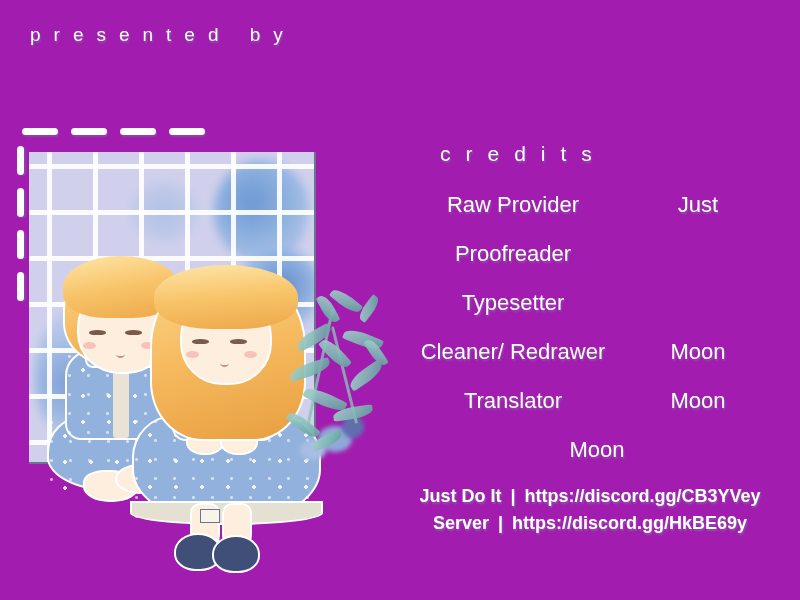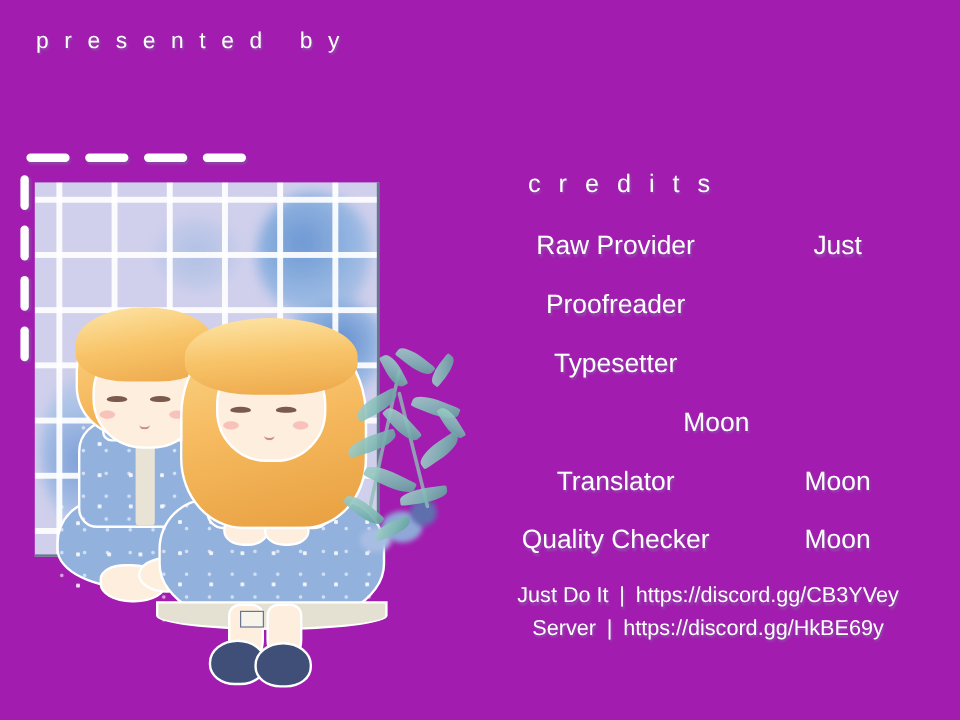--- a/index.html
+++ b/index.html
@@ -206,21 +206,21 @@
     font-family: "Liberation Sans", sans-serif;
     font-weight: 700;
     font-size: 18px;
     color: #ffffff;
     text-shadow: 1px 2px 2px rgba(120,150,162,0.45);
     margin-bottom: 7px;
     white-space: nowrap;
   }
   .discord-line {
     font-family: "Liberation Sans", sans-serif;
-    font-weight: 400;
+    font-weight: 700;
     font-size: 18px;
     color: #ffffff;
     text-shadow: 1px 2px 2px rgba(120,150,162,0.45);
     margin-bottom: 6px;
     white-space: nowrap;
   }
   .discord-line .sep { padding: 0 4px; }
 </style>
 </head>
 <body>
@@ -346,28 +346,28 @@
       <span class="credit-role">Raw Provider</span>
       <span class="credit-name">Just</span>
     </div>
     <div class="credit-row">
       <span class="credit-role">Proofreader</span>
     </div>
     <div class="credit-row">
       <span class="credit-role">Typesetter</span>
     </div>
     <div class="credit-row">
+      <span class="credit-role">Cleaner/ Redrawer</span>
       <span class="credit-name">Moon</span>
     </div>
     <div class="credit-row">
       <span class="credit-role">Translator</span>
       <span class="credit-name">Moon</span>
     </div>
     <div class="credit-row">
-      <span class="credit-role">Quality Checker</span>
       <span class="credit-name">Moon</span>
     </div>
   </div>
 
   <div class="discord">
     <div class="discord-line">
       <span>Just Do It</span>
       <span class="sep">|</span>
       <span>https://discord.gg/CB3YVey</span>
     </div>

